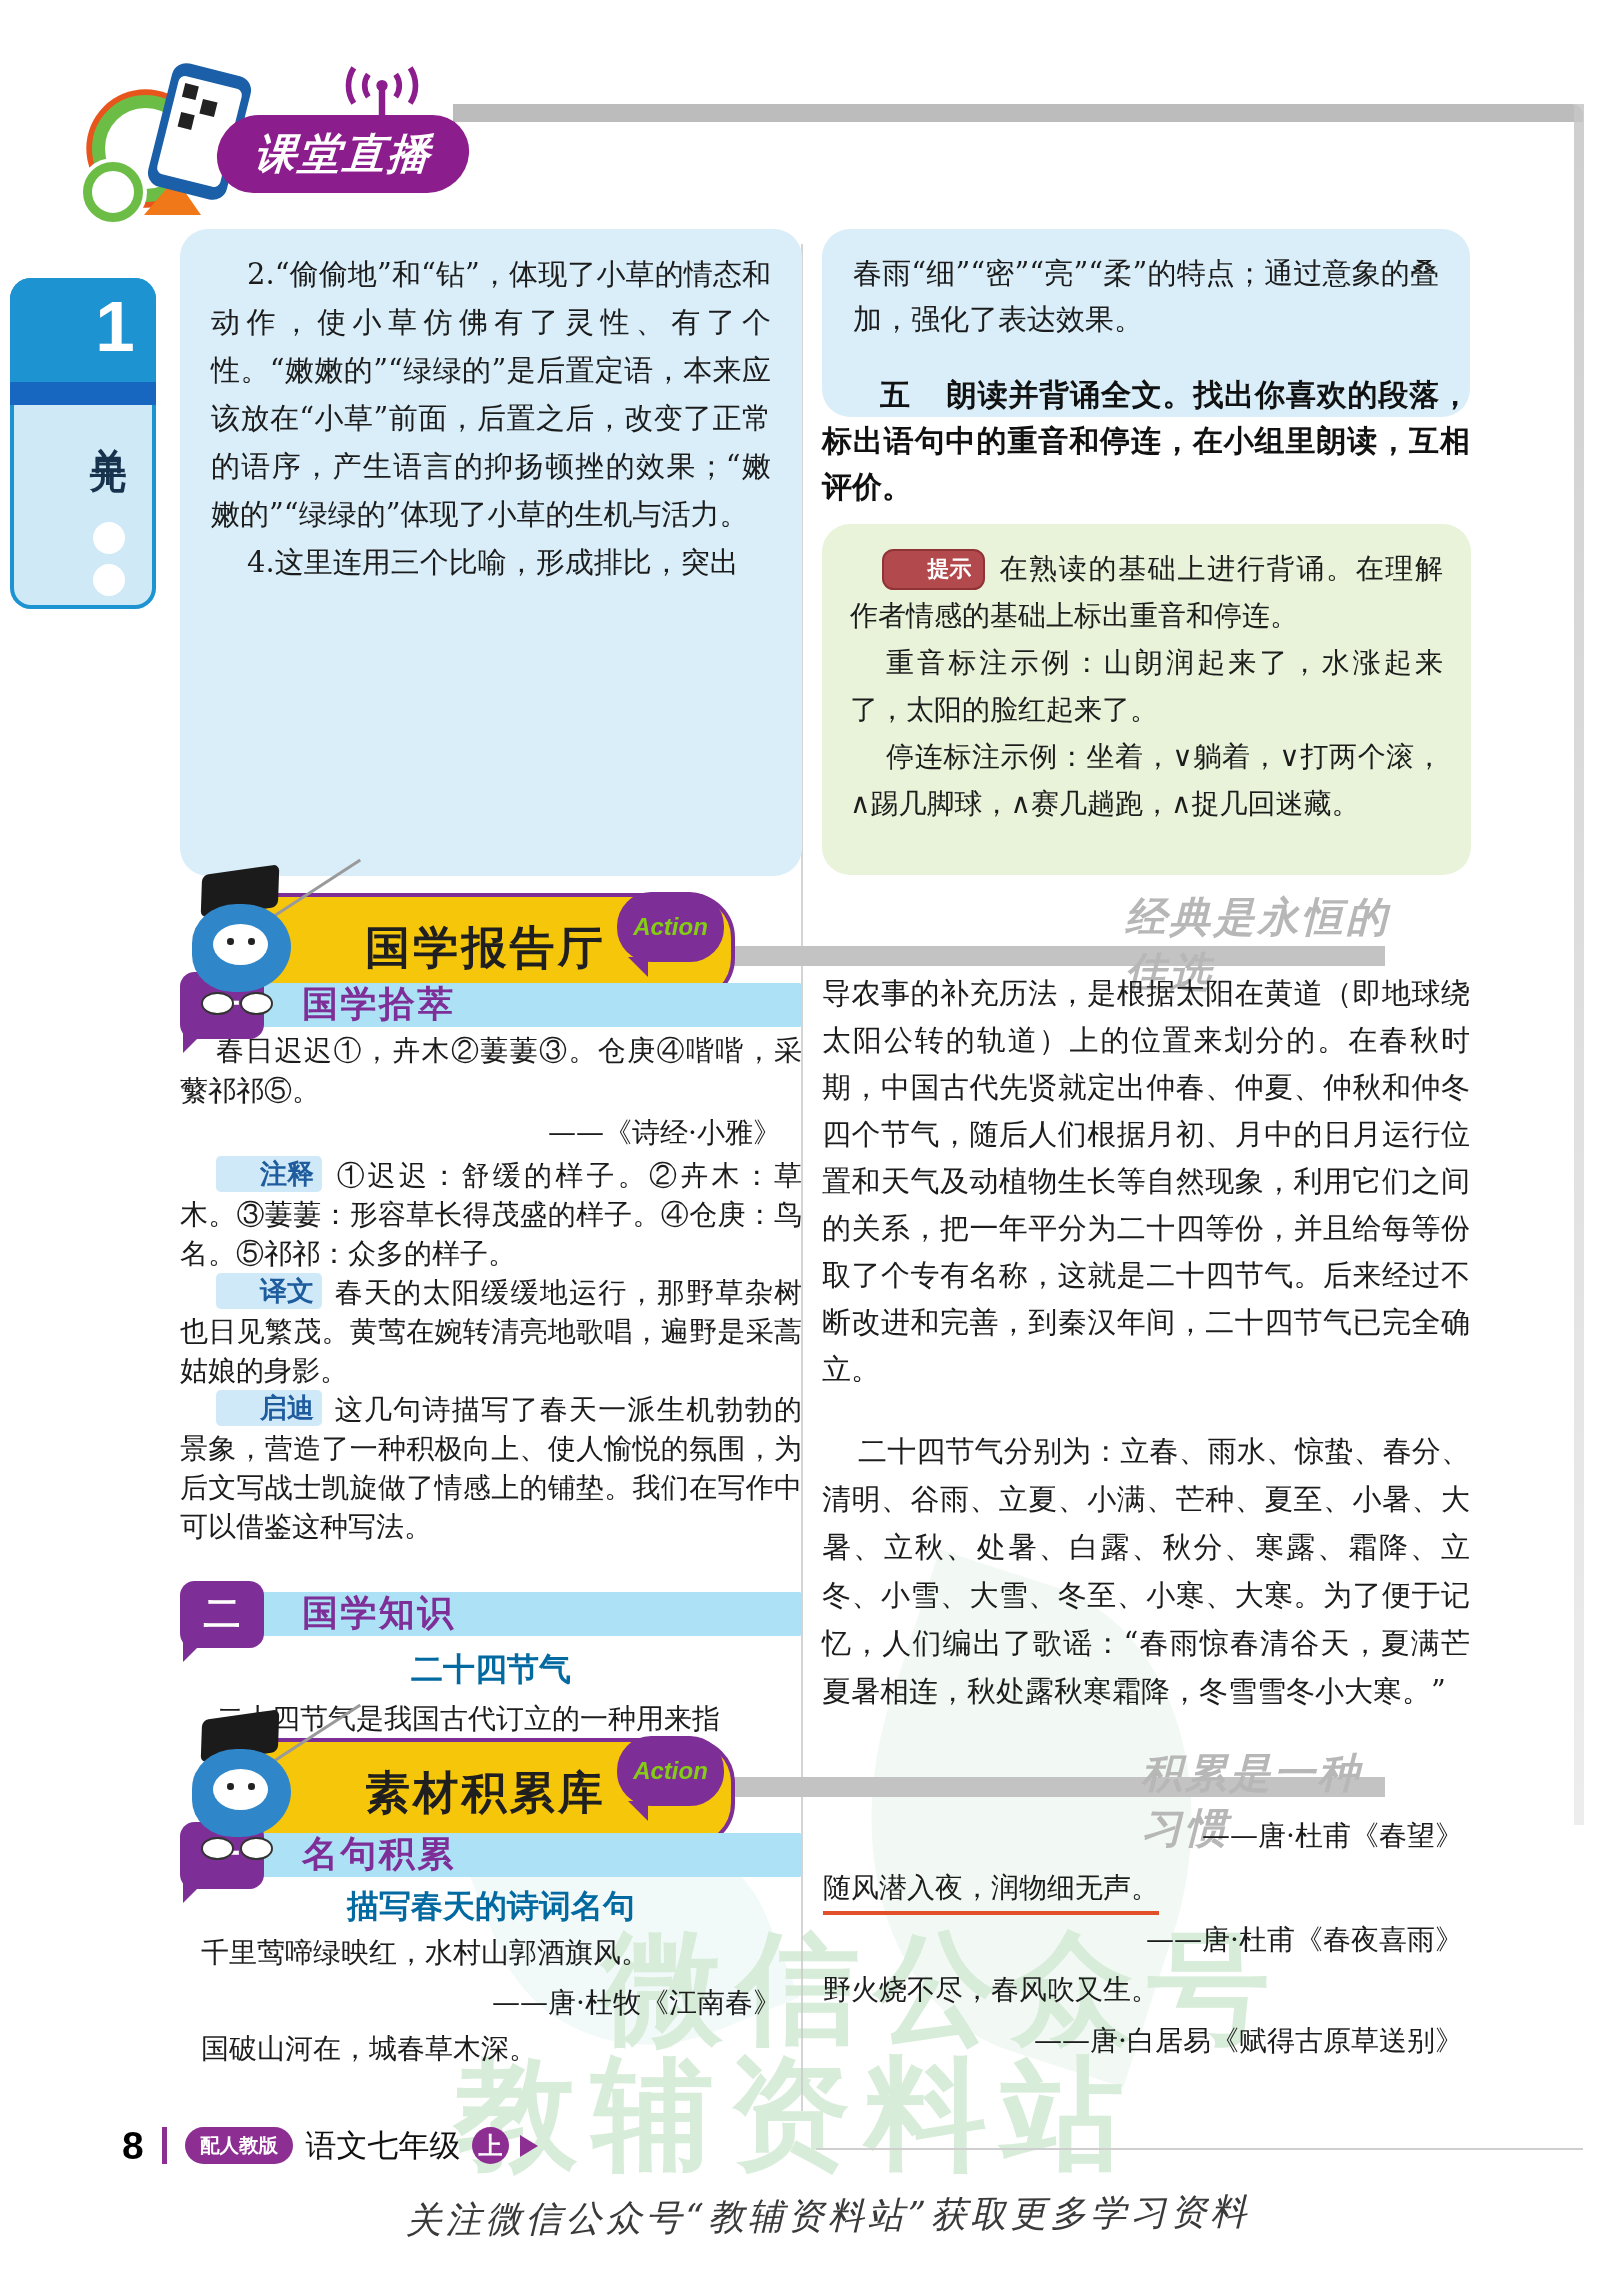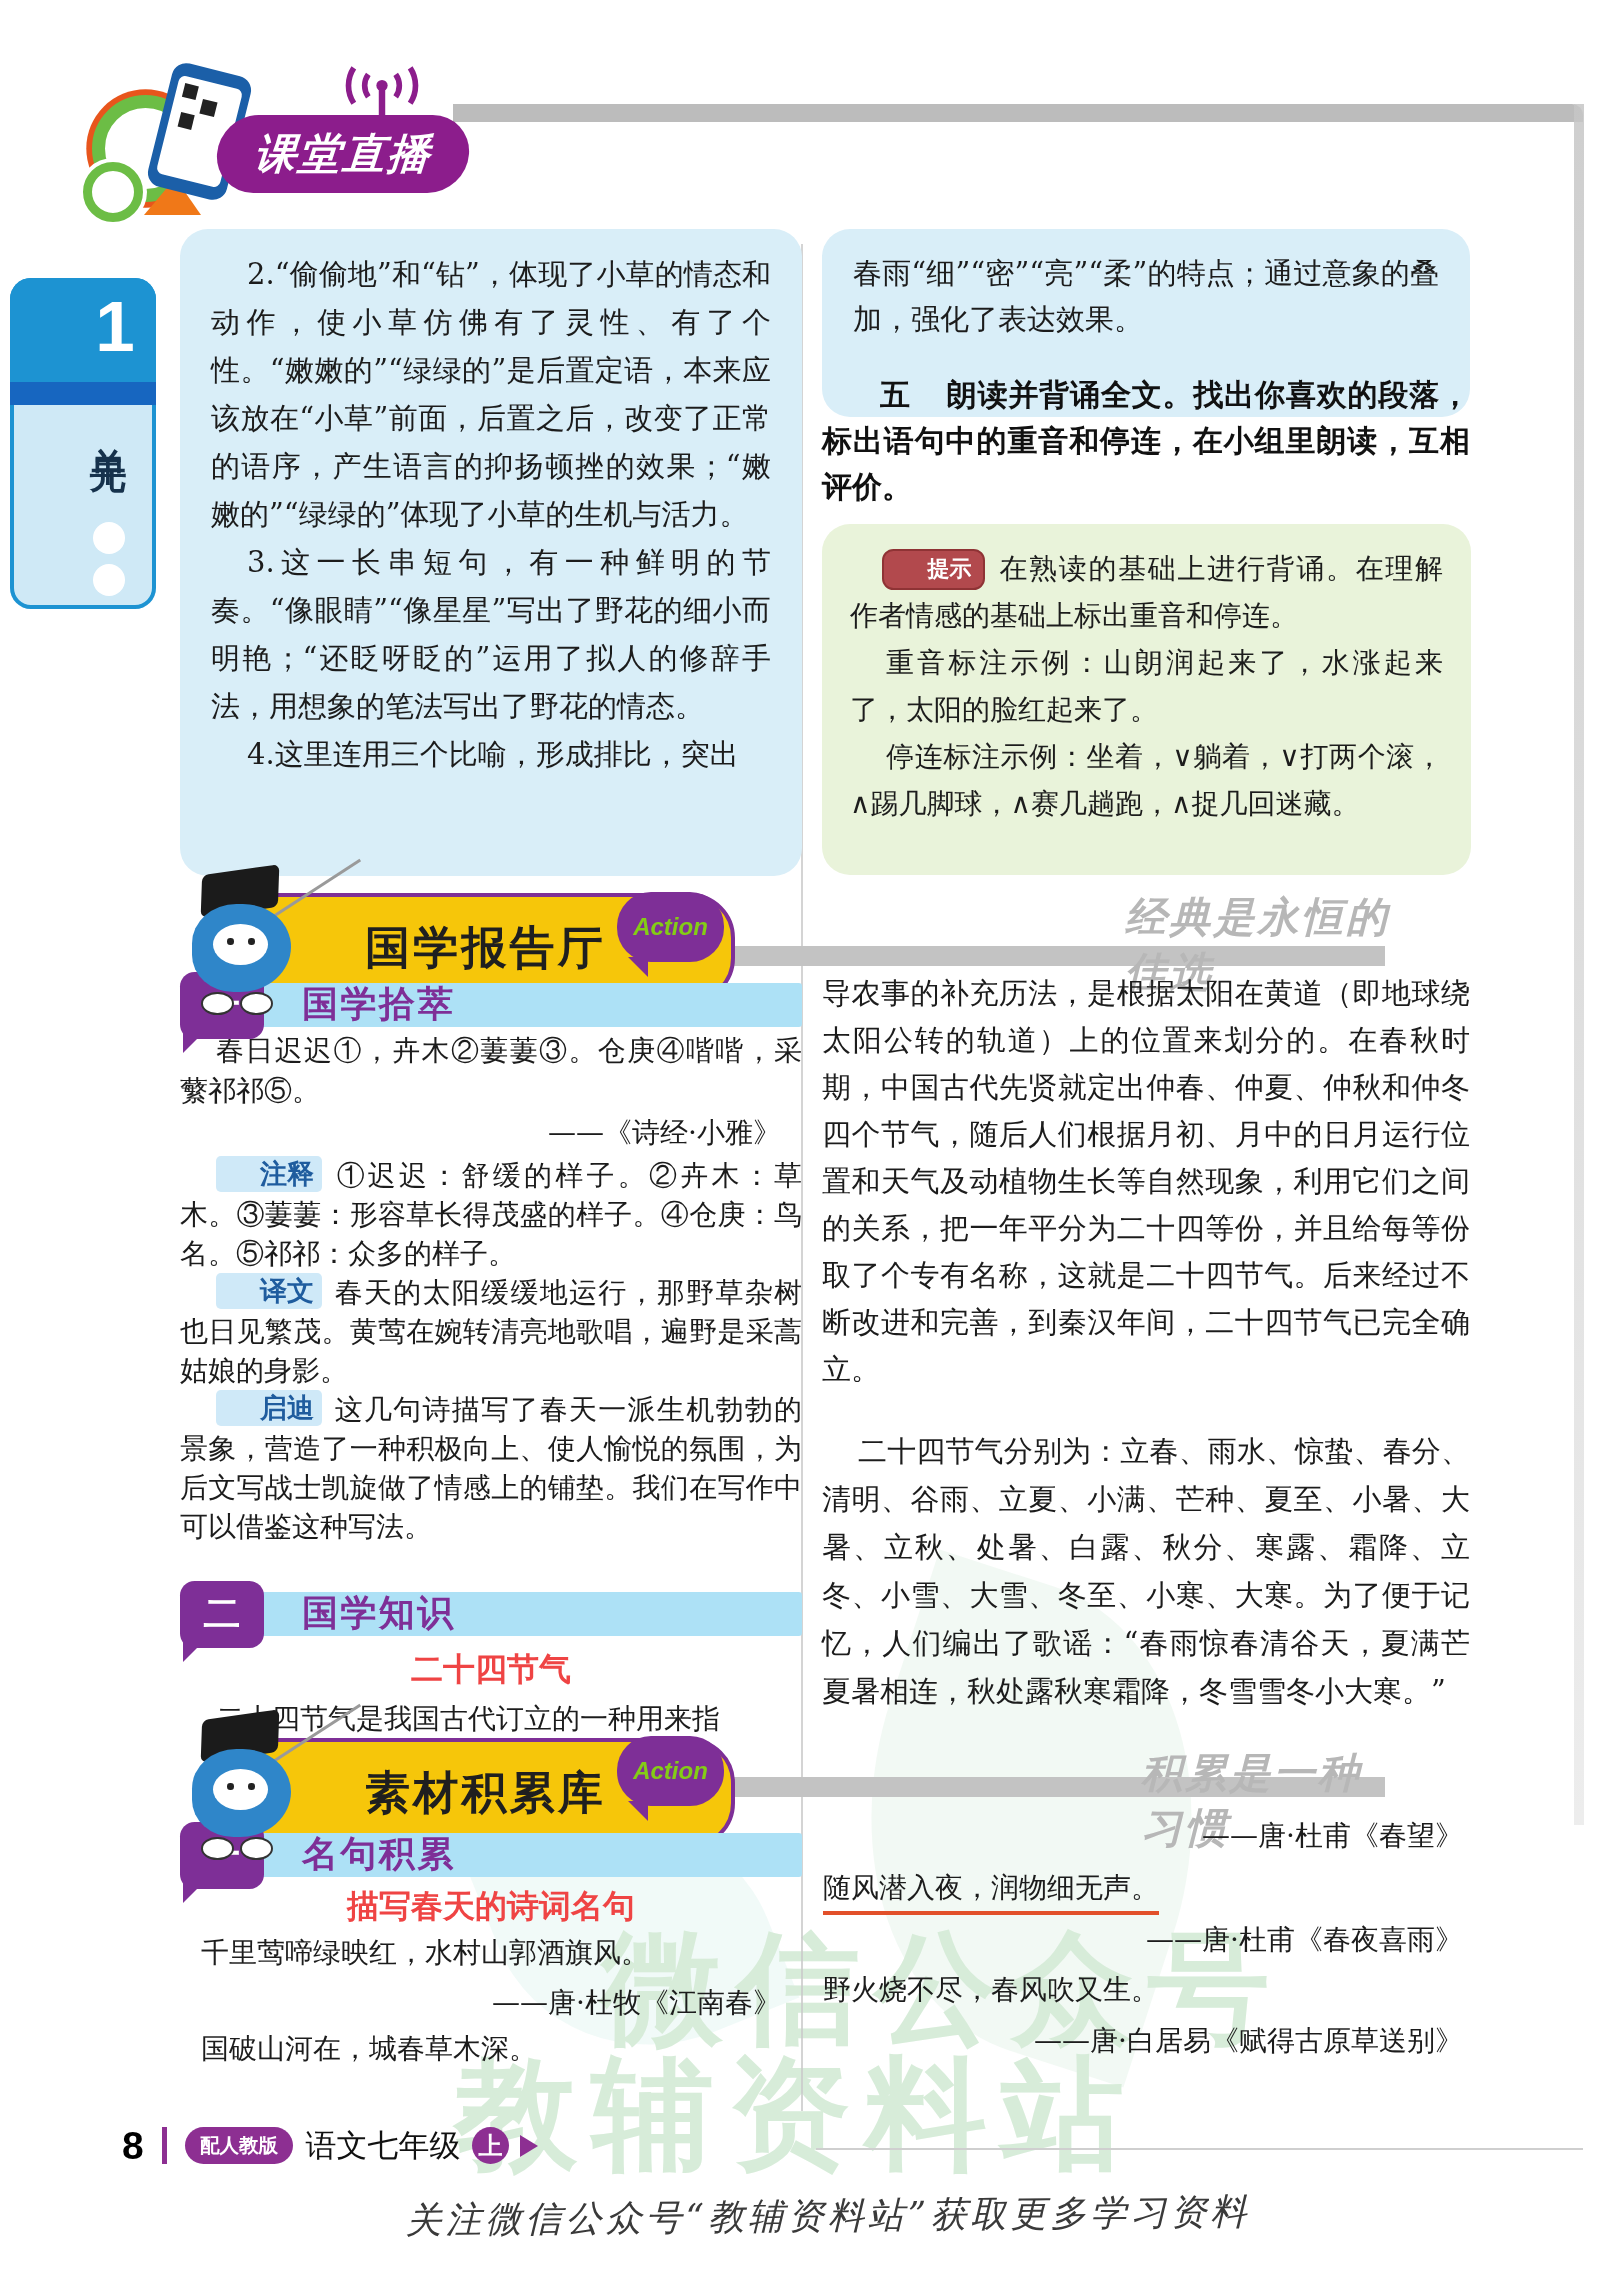--- a/index.html
+++ b/index.html
@@ -47,21 +47,21 @@
   
   .bluebox{position:absolute;background:#d9eef8;border-radius:28px;padding:21px 31px;
            font-size:29px;line-height:48px;text-align:justify;z-index:2;}
   .greenbox{position:absolute;background:#e9f3da;border-radius:28px;padding:21px 28px;
             font-size:28px;line-height:47px;text-align:justify;z-index:2;}
   .indent{text-indent:36px;}
   .para{position:absolute;font-size:29px;line-height:47px;text-align:justify;z-index:2;}
   .line{position:absolute;font-size:28px;z-index:2;}
   .src{position:absolute;font-size:28px;text-align:right;z-index:2;}
   .ctitle{position:absolute;font-family:"Liberation Sans",sans-serif;font-weight:bold;
-          font-size:32px;text-align:center;z-index:2;color:#ef4444;}
+          font-size:32px;text-align:center;z-index:2;color:#0369a1;}
   
   .hint-badge{display:inline-block;background:#b2494d;border:2.4px solid #8f3335;color:#fff;
               font-family:"Liberation Sans",sans-serif;font-weight:bold;font-size:22px;line-height:36px;
               padding:0.8px 11.4px;border-radius:11.4px;margin-right:13px;vertical-align:1.6px;}
   .tag{display:inline-block;background:#cfe9f8;color:#1f5c9e;font-family:"Liberation Sans",sans-serif;
        font-weight:bold;font-size:27px;line-height:36px;padding:0 8px;border-radius:4.9px;margin-right:11.4px;vertical-align:1.6px;}
   
   .sec{position:absolute;width:622px;height:49px;z-index:3;}
   .sec-bar{position:absolute;left:19.5px;right:0;top:4.9px;bottom:0;background:#ade1f6;border-radius:3.2px;}
   .sec-bubble{position:absolute;left:0;top:-6.5px;width:84px;height:67px;background:#7e2f97;border-radius:14.6px;
@@ -158,21 +158,20 @@
     <div class="unit-top"></div>
     <div class="unit-num">1</div>
     <div class="unit-stripe"></div>
     <div class="unit-label">单元</div>
     <div class="unit-dot" style="top:244px;"></div>
     <div class="unit-dot" style="top:286px;"></div>
   </div>
 
   <div class="bluebox" style="left:180px;top:229px;width:560px;height:605px;">
     <div class="indent">2.“偷偷地”和“钻”，体现了小草的情态和动作，使小草仿佛有了灵性、有了个性。“嫩嫩的”“绿绿的”是后置定语，本来应该放在“小草”前面，后置之后，改变了正常的语序，产生语言的抑扬顿挫的效果；“嫩嫩的”“绿绿的”体现了小草的生机与活力。</div>
-    <div class="indent">3.这一长串短句，有一种鲜明的节奏。“像眼睛”“像星星”写出了野花的细小而明艳；“还眨呀眨的”运用了拟人的修辞手法，用想象的笔法写出了野花的情态。</div>
     <div class="indent">4.这里连用三个比喻，形成排比，突出</div>
   </div>
 
   <div class="graybar" style="left:715px;top:946px;width:670px;"></div>
   <div class="cal" style="left:1125px;top:890px;width:268px;">经典是永恒的佳选</div>
   <div class="banner" style="left:207px;top:893px;">
     <div class="banner-title">国学报告厅</div>
   </div>
   <div class="mascot" style="left:177px;top:870px;">
     <div class="m-pointer"></div>

